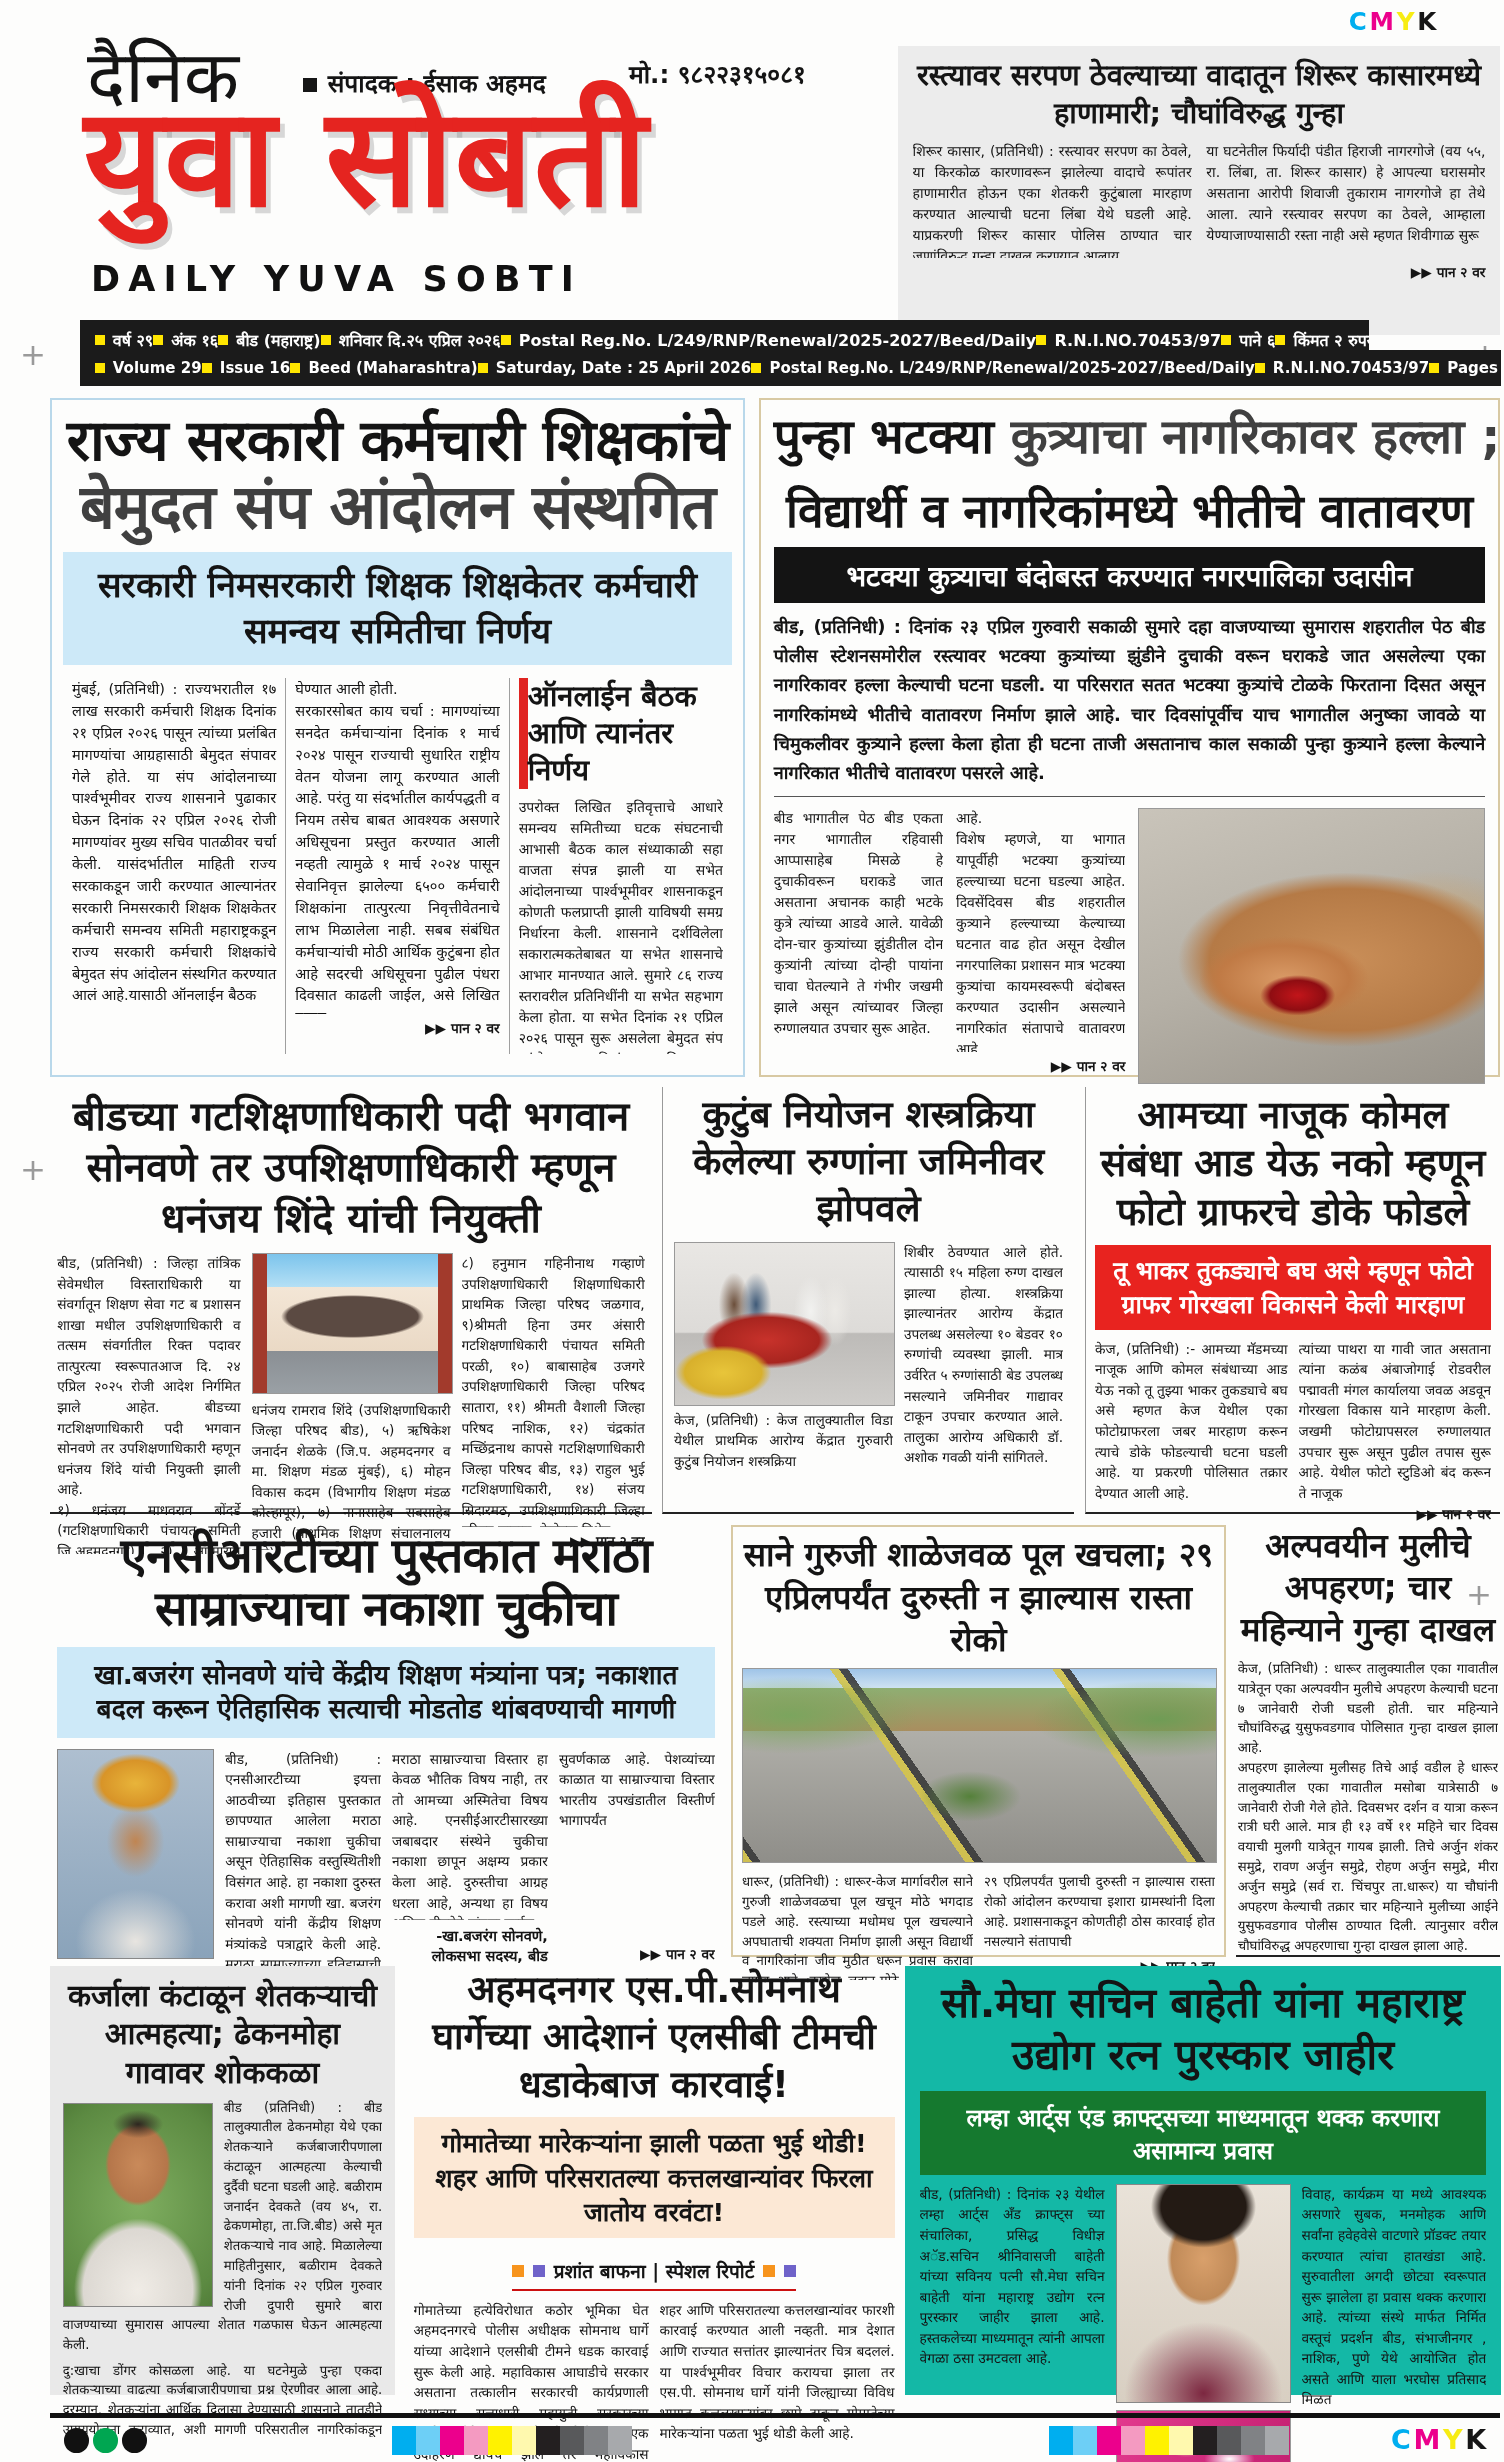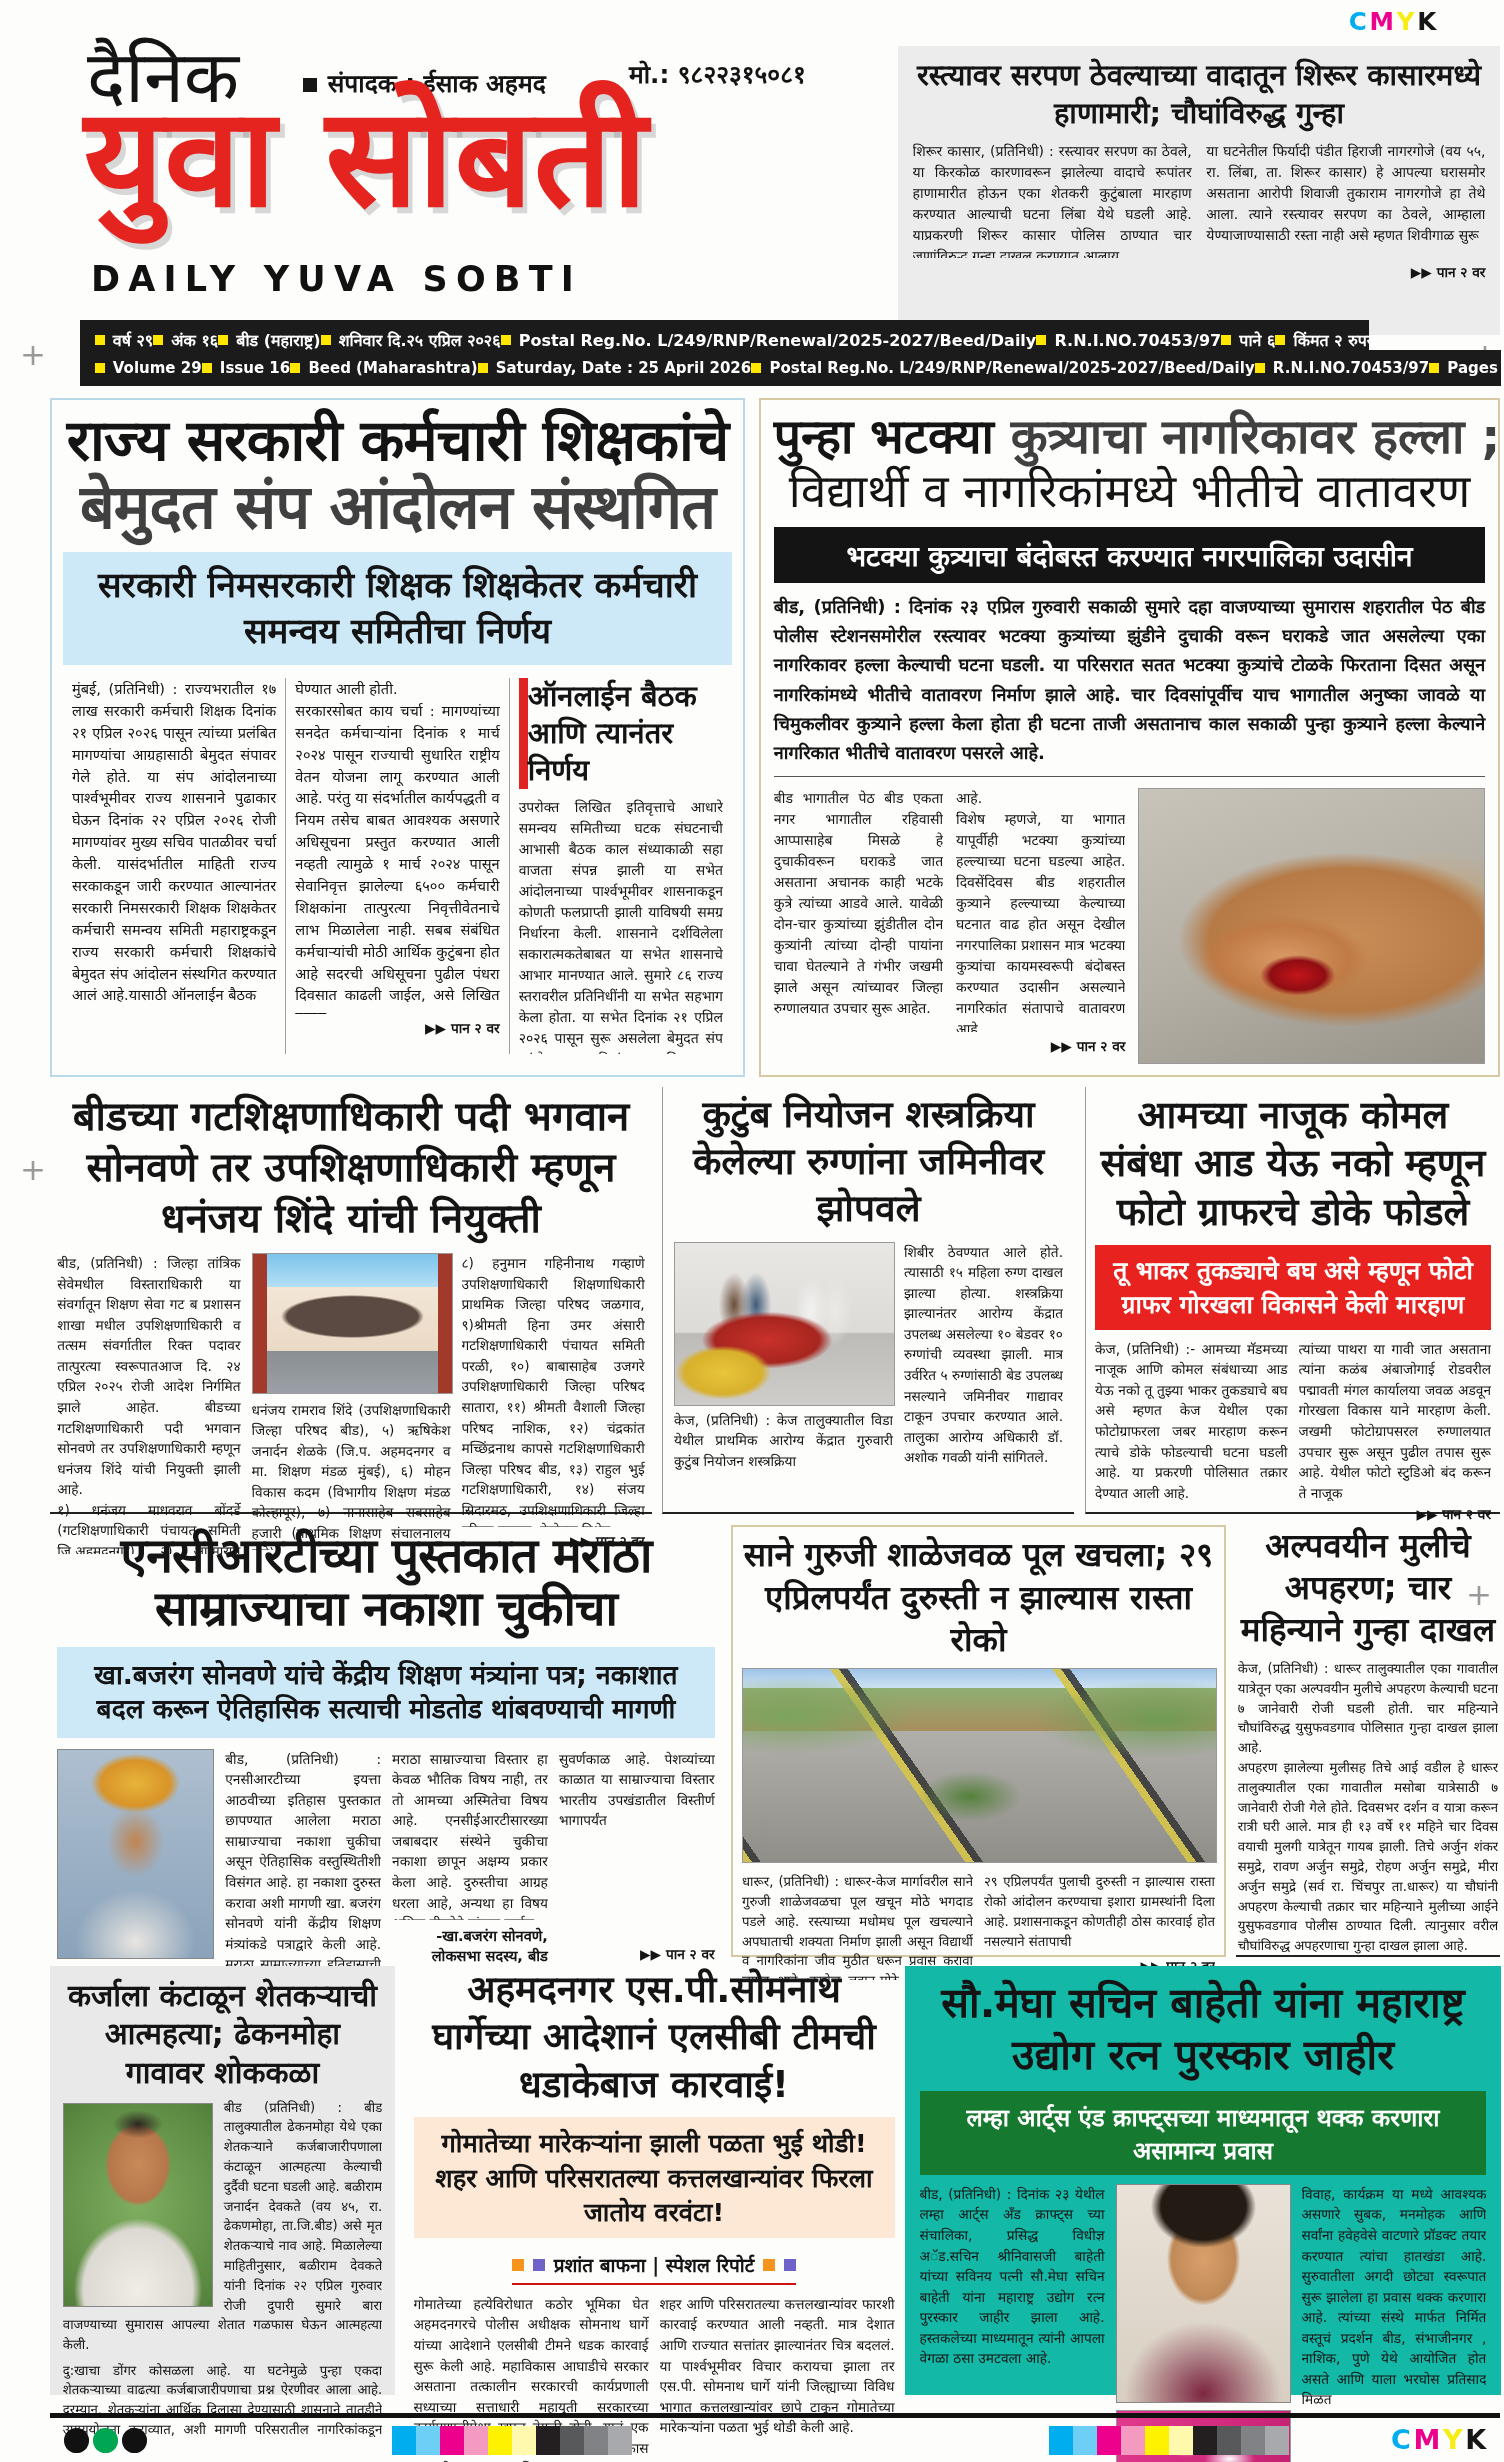--- a/index.html
+++ b/index.html
@@ -35,36 +35,36 @@
   .h-xl{font-size:57px;font-weight:800;line-height:1.12;letter-spacing:-0.9px;}
   .red{color:#404040;}
   .subbox-blue{background:#cde9f8;font-size:35px;font-weight:800;line-height:1.3;padding:11px 9px;margin-top:11px;}
   .strike-body{display:flex;margin-top:12.8px;height:376px;overflow:hidden;}
   .strike-body .col{flex:1;padding:0 9px;}
   .strike-body .col+.col{border-left:0.9px solid #9f9f9f;}
   .box-title-row{display:flex;}
   .redbar{width:9px;background:#e02421;flex:0 0 auto;}
   .box-title{font-size:29px;font-weight:800;line-height:1.28;}
   .dog-h1{font-size:48px;font-weight:800;line-height:1.16;white-space:nowrap;}
-  .dog-h2{font-size:46px;font-weight:400;line-height:1.16;}
+  .dog-h2{font-size:46px;font-weight:700;line-height:1.16;margin-top:20px;}
   .blackbar{background:#141414;color:#fff;font-size:28px;font-weight:800;padding:9px 3.6px;margin:9px 0;}
   .dog-intro{font-size:18px;font-weight:700;line-height:1.62;text-align:justify;
              border-bottom:1.8px solid #555;padding-bottom:9px;}
   .dog-body{display:flex;gap:12.8px;margin-top:11px;height:285px;overflow:hidden;}
   .dog-body .col{flex:1;}
   .photo{flex:0 0 auto;border:0.9px solid #999;}
   .h-md{font-size:39px;font-weight:800;line-height:1.28;}
   .row2-body{display:flex;gap:11px;margin-top:9px;overflow:hidden;}
   .redbox{background:#e8231f;color:#fff;font-size:24.6px;font-weight:800;line-height:1.35;
           padding:9px 7.3px;margin:9px 0;}
   .subbox-peach{background:#fce8d5;font-size:25.5px;font-weight:800;line-height:1.35;padding:9px 7.3px;margin:9px 0;}
   .greenbar{background:#15792f;color:#fff;font-size:24px;font-weight:800;padding:9px 5.5px;margin:9px 0;}
   .sig{font-weight:800;text-align:right;font-size:14.6px;margin-top:5.5px;white-space:pre-line;}
   .byline{display:flex;align-items:center;justify-content:center;gap:9px;font-size:19px;font-weight:800;
-          border-bottom:2.7px solid #cc1111;width:fit-content;margin:14px auto 9px;padding-bottom:4.6px;}
+          border-bottom:2.7px solid #cc1111;width:fit-content;margin:20px auto 9px;padding-bottom:4.6px;}
   .qsq{display:inline-block;width:12px;height:12px;}
   .qsq.o{background:#f7941d}.qsq.p{background:#6f63c9}
   
   .foot-photo{width:345px;height:274px;background:
      radial-gradient(50px 27px at 46% 68%, #c2151a 0%, #8f0d12 55%, rgba(143,13,18,0) 75%),
      radial-gradient(109px 55px at 42% 62%, #d99a66 0%, #c07a45 60%, rgba(192,122,69,0) 78%),
      radial-gradient(210px 109px at 60% 55%, #c98e58 0%, #b57a46 65%, rgba(181,122,70,0) 80%),
      radial-gradient(137px 82px at 85% 45%, #caa36e 0%, rgba(202,163,110,0) 75%),
      linear-gradient(160deg,#c9c4ba 0%,#b5b0a6 50%,#98938a 100%);}
   .building-photo{width:100%;height:139px;background:

